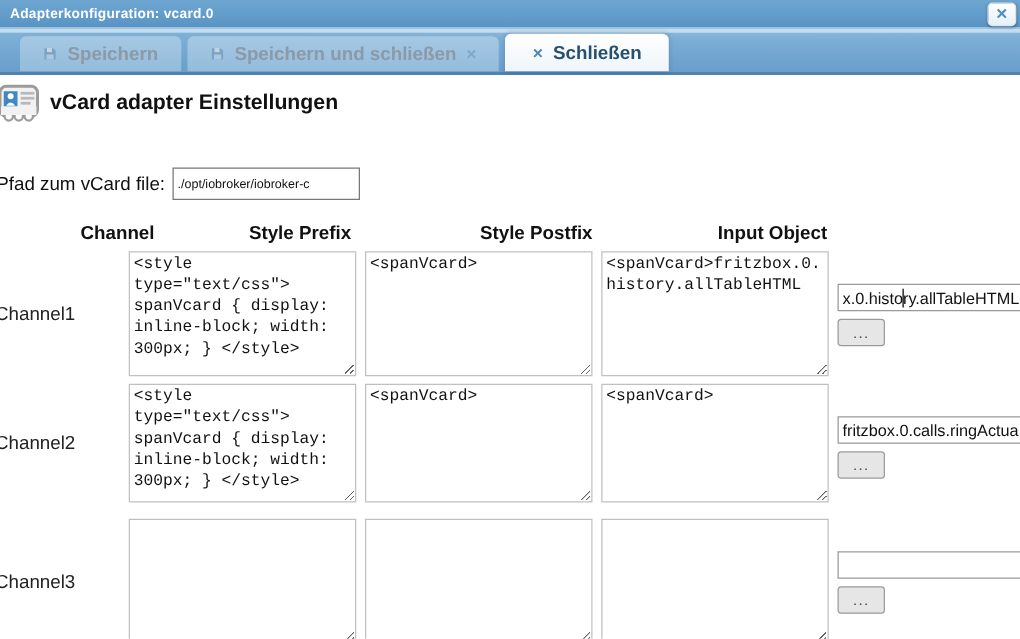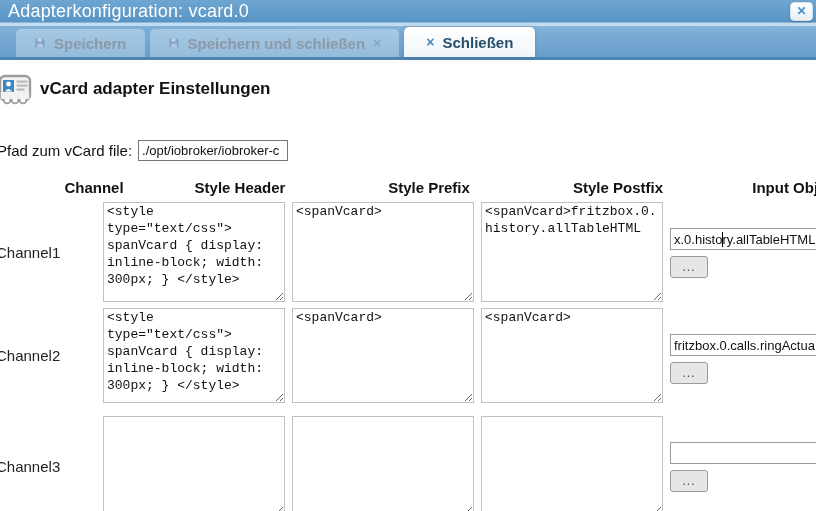--- a/index.html
+++ b/index.html
@@ -3,21 +3,21 @@
 <meta charset="utf-8">
 <style>
   * { margin:0; padding:0; box-sizing:border-box; }
   html,body { width:816px; height:511px; overflow:hidden; background:#fff;
               font-family:"Liberation Sans", sans-serif; }
 
   
   .titlebar { position:relative; height:23px;
               background:linear-gradient(#6ea6d1,#5894c4);
               border-bottom:1px solid #8ab6db; }
-  .titlebar-text { color:#fff; font-size:18px; font-weight:normal;
+  .titlebar-text { color:#fff; font-size:11px; font-weight:bold;
                    line-height:23px; padding-left:8px; letter-spacing:.2px; }
   .close-btn { position:absolute; top:2px; right:3px; width:23px; height:19px;
                background:linear-gradient(#feffff,#e7f0f7);
                border:1px solid #d5e4f0; border-radius:4px;
                color:#4d8ec0; font-weight:bold; font-size:12px; text-align:center;
                line-height:17px; box-shadow:0 1px 2px rgba(0,0,0,.25); cursor:pointer; }
   .title-gap { height:3px; background:#c3dcee; }
 
   
   .tabstrip { position:relative; height:34px;
@@ -33,28 +33,28 @@
   .tab.inactive { background:linear-gradient(#a6c8e3,#93bcdc); color:#8c99a6; }
   .tab.inactive .tab-x { color:#7fa9cc; }
   .tab.active { background:linear-gradient(#ffffff,#eef5fa); color:#27506f; height:30px;
                 padding:0 22px; box-shadow:0 0 4px rgba(30,60,90,.25); }
   .tab.active .tab-x { color:#4a86b8; }
   .tab-x { font-size:14px; font-weight:bold; }
   .disk-icon { display:inline-flex; }
 
   
   .content { padding:0; }
-  .page-header { display:flex; align-items:flex-start; margin-top:13px; }
+  .page-header { display:flex; align-items:flex-start; margin-top:6px; }
   .vcard-icon { margin-left:-2px; flex:0 0 auto; }
   h1.page-title { font-size:17px; font-weight:bold; color:#111; margin:6px 0 0 8px; }
 
   .path-row { margin:27px 0 0 -3px; display:flex; align-items:center; }
   .path-label { font-size:15px; color:#111; }
-  .path-input { margin-left:6px; width:150px; height:21px; border:1px solid #777;
-                font-family:"Liberation Sans",sans-serif; font-size:13px; padding:2px 3px; color:#111; }
+  .path-input { margin-left:6px; width:150px; height:26px; border:1px solid #777;
+                font-family:"Liberation Sans",sans-serif; font-size:10px; padding:2px 3px; color:#111; }
 
   
   .grid { display:grid; grid-template-columns:96px 182px 182px 182px 160px;
           column-gap:7px; }
   .grid-head { margin-top:18px;padding-left:46px; }
   .col-head { font-size:15px; font-weight:bold; color:#111; text-align:center; }
   .row { margin-top:6px; }
   .row.r2 { margin-top:6px; }
   .row.r3 { margin-top:13px; }
   .r1, .r3 { height:100px; }
@@ -136,21 +136,20 @@
     <h1 class="page-title">vCard adapter Einstellungen</h1>
   </div>
 
   <div class="path-row">
     <span class="path-label">Pfad zum vCard file:</span>
     <input class="path-input" type="text" value="./opt/iobroker/iobroker-c" style="">
   </div>
 
   <div class="grid grid-head">
     <div class="col-head">Channel</div>
-    <div class="col-head">Style Header</div>
     <div class="col-head">Style Prefix</div>
     <div class="col-head">Style Postfix</div>
     <div class="col-head">Input Object</div>
   </div>
 
   <div class="grid row r1">
     <div class="channel-cell">
         <span class="channel-label">Channel1</span>
       </div>
     <textarea class="style-box" style="">&lt;style type="text/css"&gt; spanVcard { display: inline-block; width: 300px; } &lt;/style&gt;</textarea>

